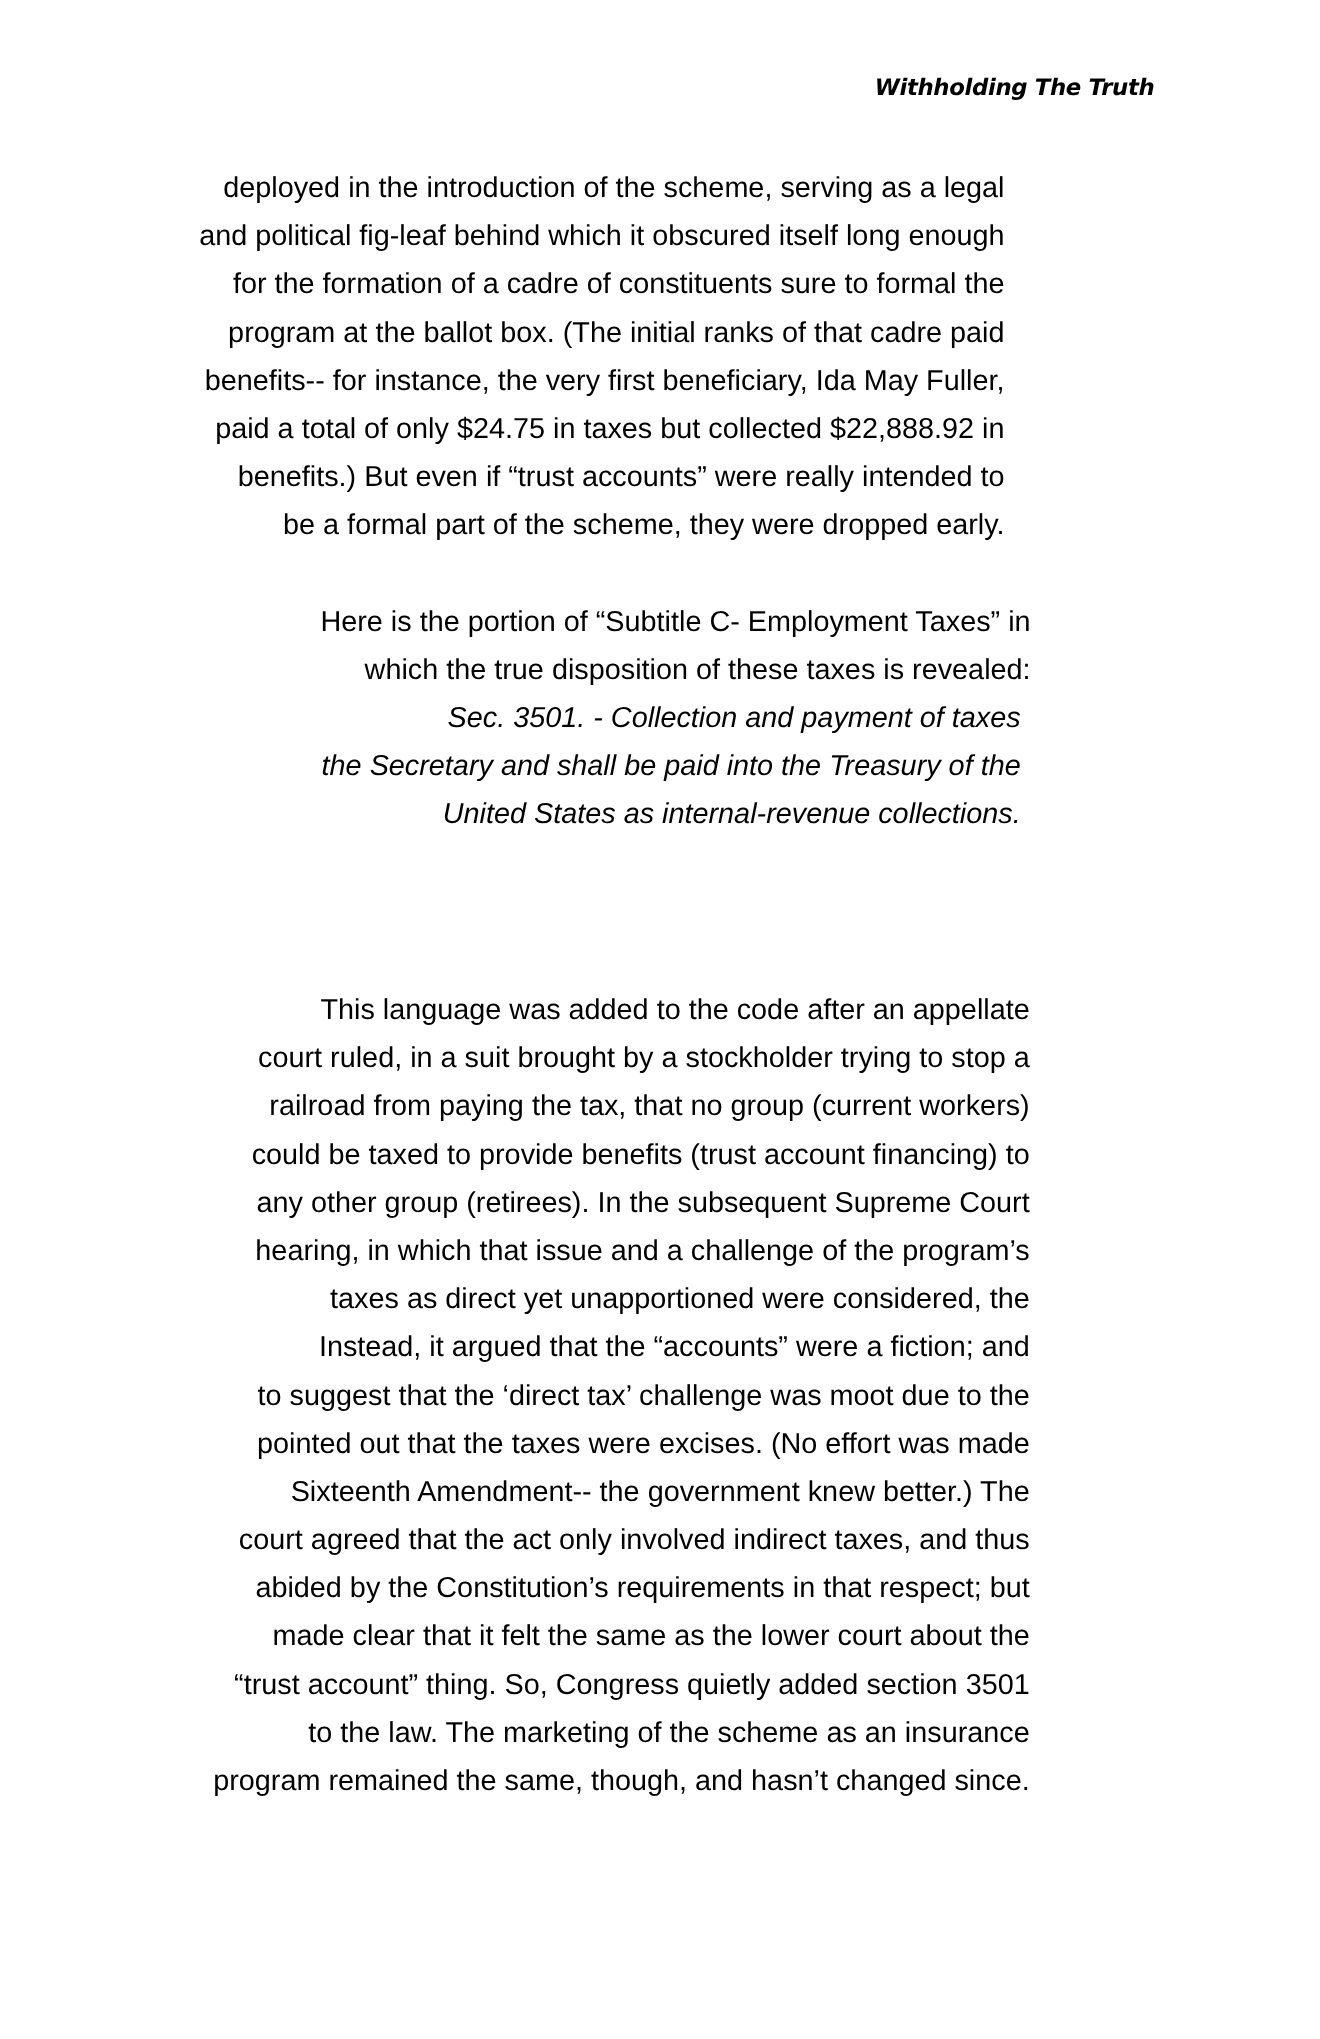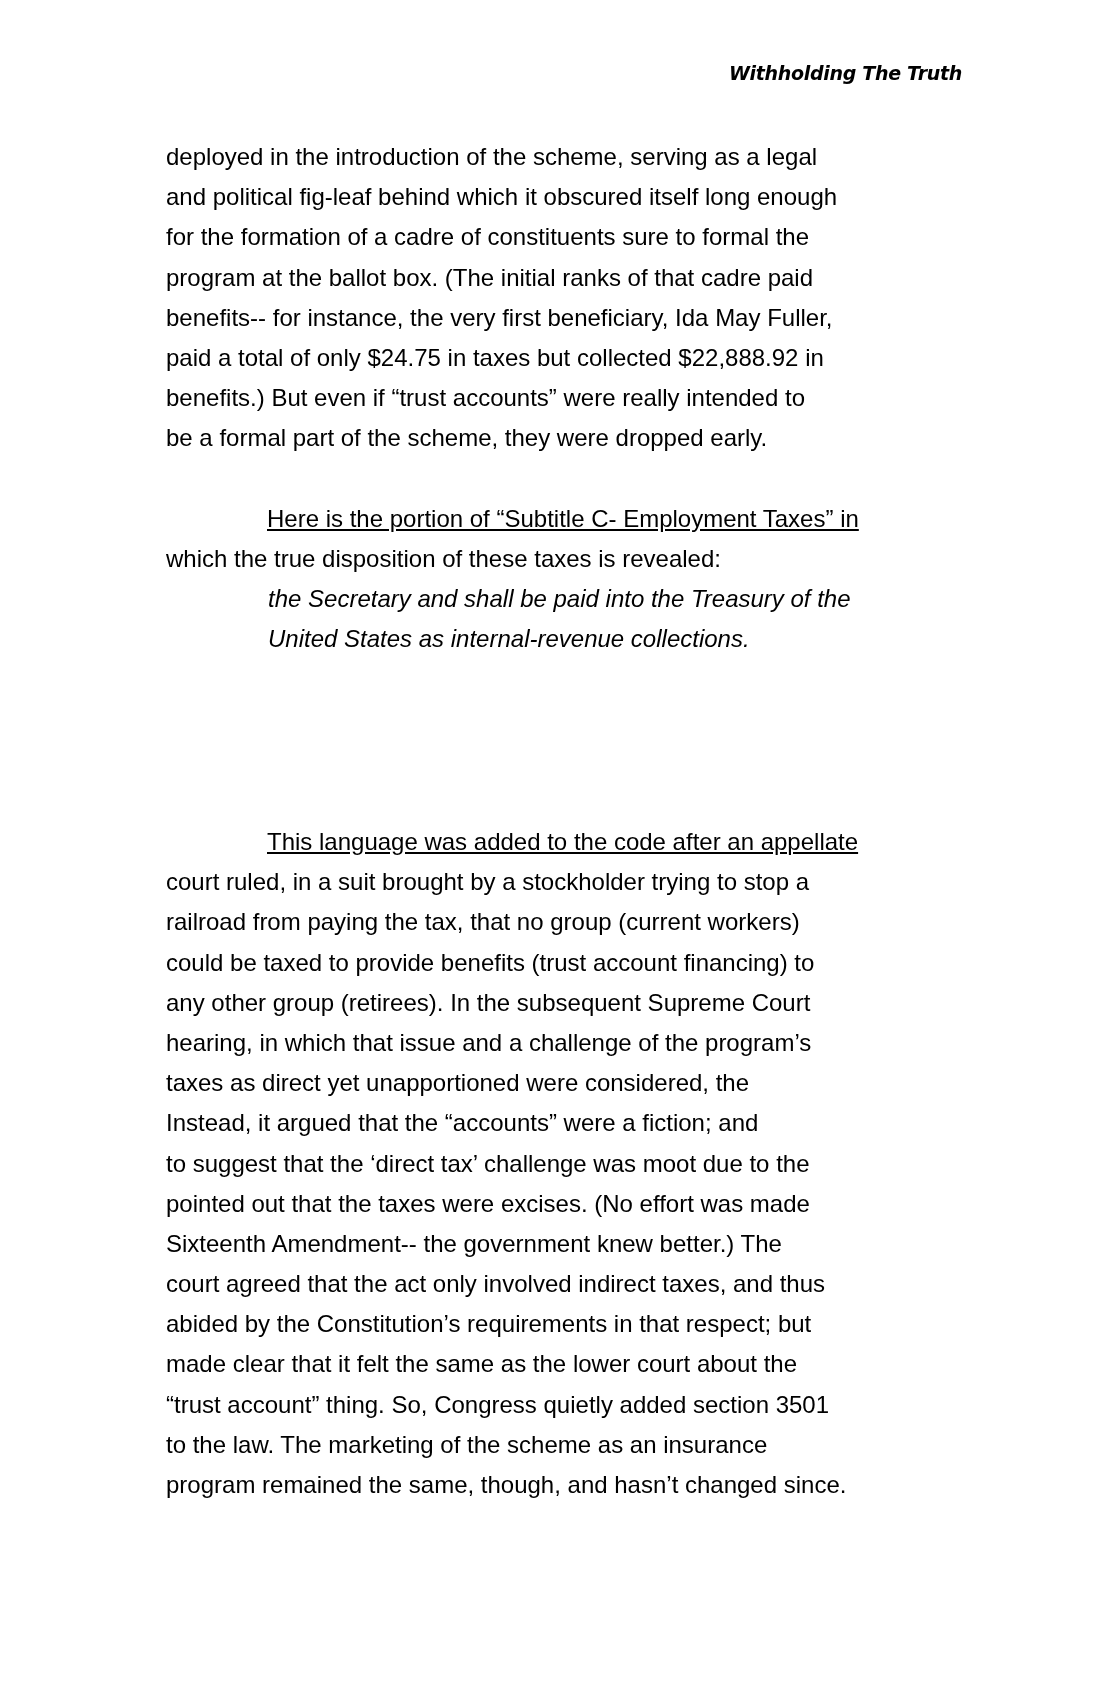--- a/index.html
+++ b/index.html
@@ -37,24 +37,24 @@
     position: absolute;
     left: 166px;
     font-family: "Liberation Sans", sans-serif;
     font-size: 24px;
     line-height: 40.2px;
     white-space: nowrap;
   }
   .line {
     display: block;
     height: 40.2px;
+    text-align: right;
   }
   .indent {
     padding-left: 101px;
-    text-decoration: underline;
   }
   .quote {
     left: 268px;
     font-style: italic;
   }
   .page-number {
     position: absolute;
     top: 1710px;
     left: 936px;
     font-family: "DejaVu Serif", serif;
@@ -80,20 +80,21 @@
     <span class="line">benefits.)  But even if “trust accounts” were really intended to</span>
     <span class="line">be a formal part of the scheme, they were dropped early.</span>
   </div>
 
   <div class="block" style="top:499px;">
     <span class="line indent">Here is the portion of “Subtitle C- Employment Taxes” in</span>
     <span class="line">which the true disposition of these taxes is revealed:</span>
   </div>
 
   <div class="block quote" style="top:579px;">
+    <span class="line">Sec. 3501. - Collection and payment of taxes</span>
     <span class="line">the Secretary and shall be paid into the Treasury of the</span>
     <span class="line">United States as internal-revenue collections.</span>
   </div>
 
   <div class="block" style="top:822px;">
     <span class="line indent">This language was added to the code after an appellate</span>
     <span class="line">court ruled, in a suit brought by a stockholder trying to stop a</span>
     <span class="line">railroad from paying the tax, that no group (current workers)</span>
     <span class="line">could be taxed to provide benefits (trust account financing) to</span>
     <span class="line">any other group (retirees).  In the subsequent Supreme Court</span>

